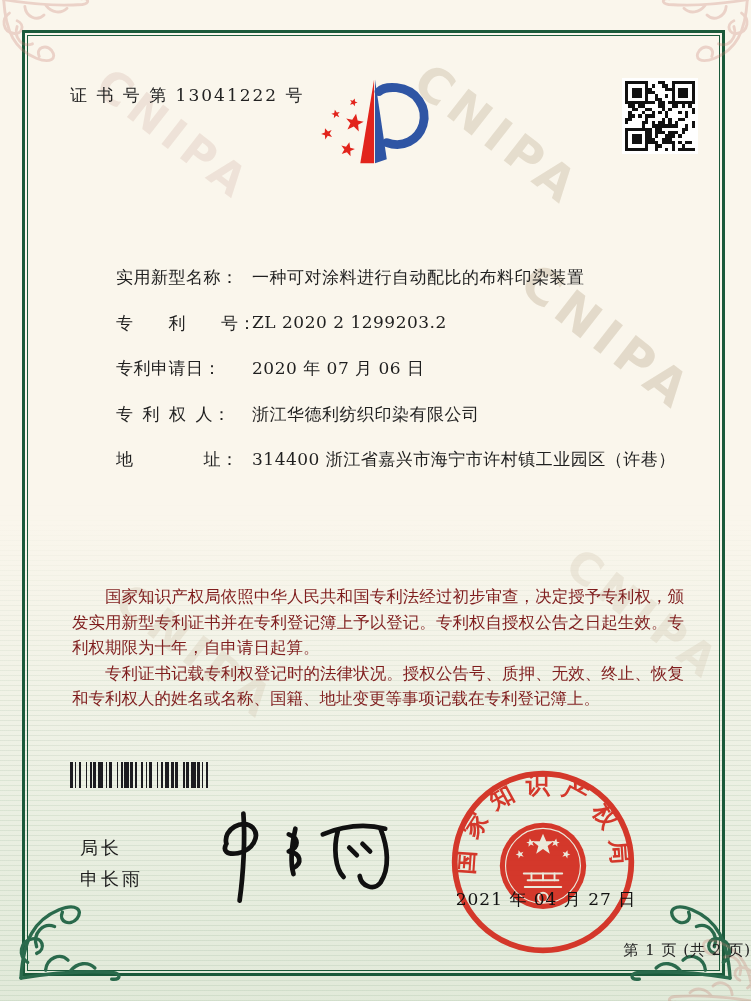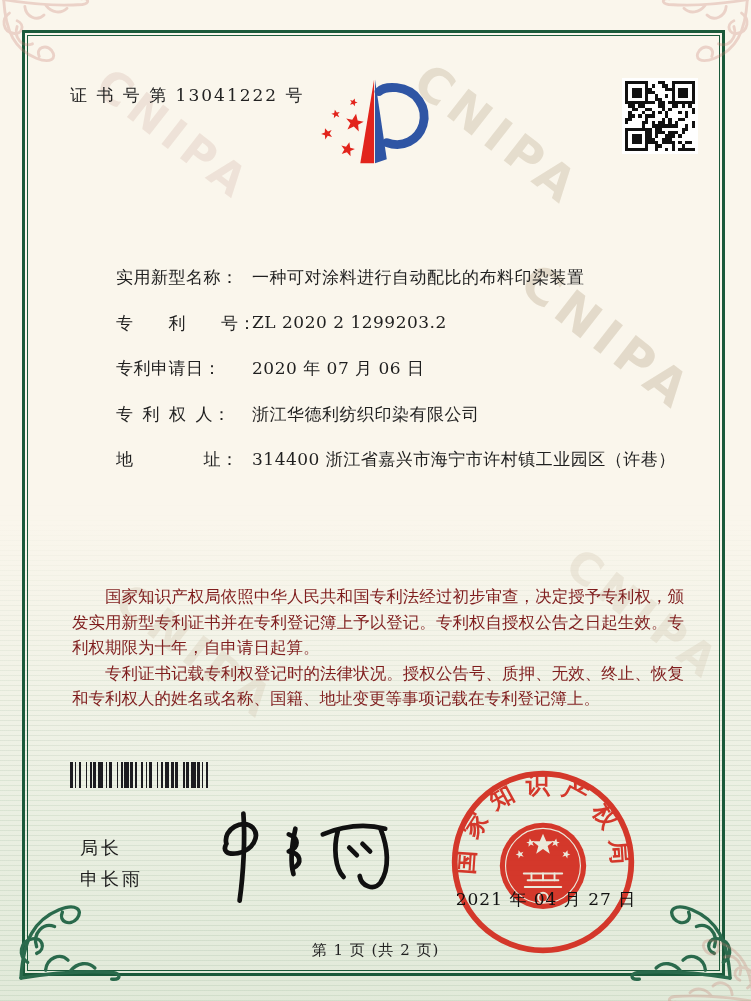--- a/index.html
+++ b/index.html
@@ -66,21 +66,21 @@
   .barcode{position:absolute;left:70px;top:762px;height:26px;}
   .barcode i{position:absolute;top:0;bottom:0;background:#1c1c20;}
   .officials{position:absolute;left:80px;top:832px;font-size:18px;letter-spacing:3px;color:#1c1c1c;line-height:31px;}
   .signature{position:absolute;left:198px;top:806px;width:208px;height:104px;}
   .seal{position:absolute;left:447px;top:766px;width:192px;height:192px;opacity:.92;}
   .seal-date{
     position:absolute;left:446px;top:888px;width:200px;text-align:center;z-index:4;
     font-size:17px;letter-spacing:1px;color:#111;
   }
   .footer{
-    position:absolute;left:0;top:941px;width:100%;text-align:center;
+    position:absolute;left:0;top:941px;width:100%;text-align:right;
     font-size:15px;letter-spacing:1px;color:#222;
   }
   .corner{position:absolute;z-index:2;pointer-events:none;}
   .c-bl{left:12px;bottom:14px;width:112px;height:112px;}
   .c-br{right:12px;bottom:14px;width:112px;height:112px;transform:scaleX(-1);}
   .c-red{opacity:.28;}
   .c-tl{left:-4px;top:-8px;width:96px;height:96px;transform:scale(1,-1);}
   .c-tr{right:-4px;top:-8px;width:96px;height:96px;transform:scale(-1,-1);}
   .c-brr{right:-10px;bottom:-8px;width:96px;height:96px;transform:scaleX(-1);}
 </style>

